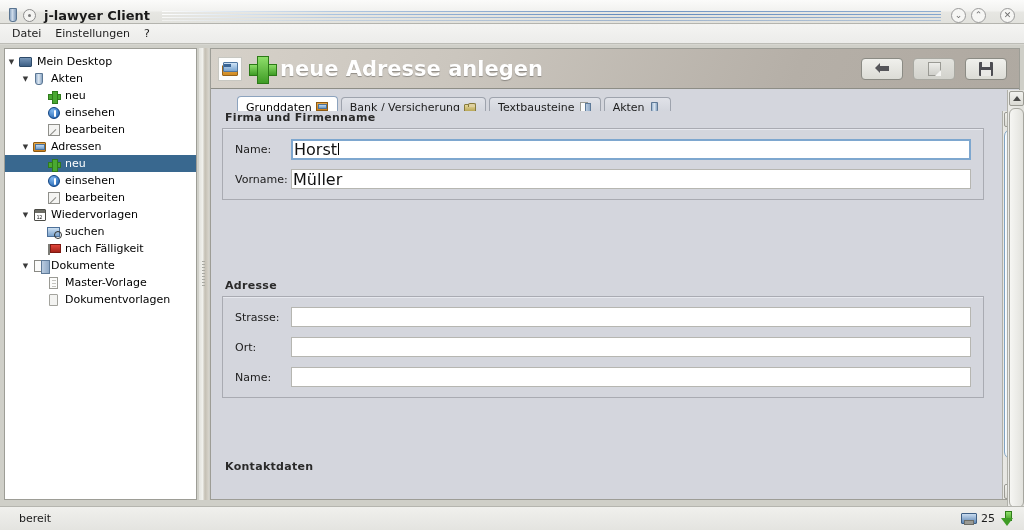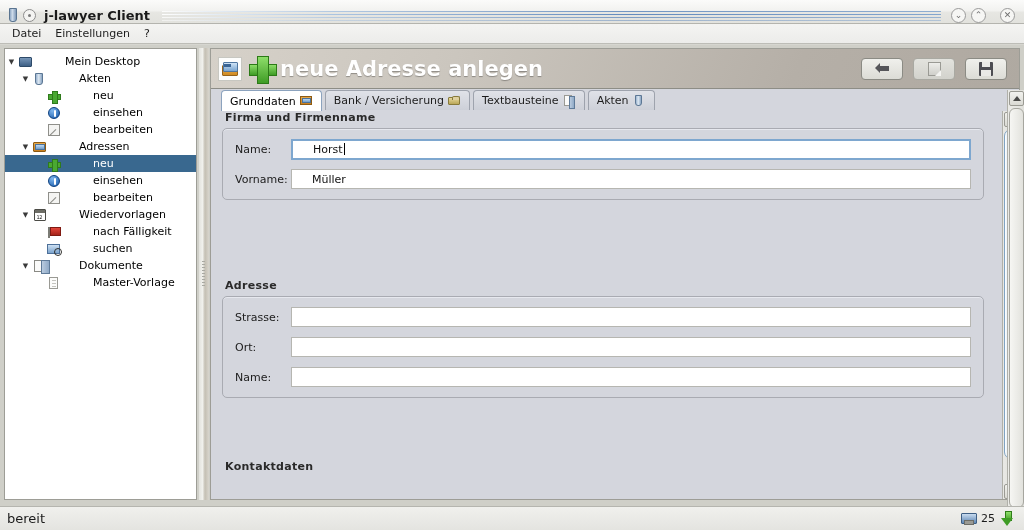--- a/index.html
+++ b/index.html
@@ -83,21 +83,21 @@
   .tree { padding: 4px 0 0 0; }
   .tnode {
     height: 17px; display: flex; align-items: center; cursor: pointer;
     white-space: nowrap; font-size: 11px; color: #000;
   }
   .tnode.sel { background: #39688f; color: #ffffff; }
   .twist {
     width: 13px; text-align: center; font-size: 7px; color: #3a3a3a; flex: 0 0 13px;
   }
   .tico { width: 16px; height: 14px; position: relative; flex: 0 0 16px; margin-right: 3px; }
-  .tlabel { padding-right: 4px; margin-left: 28px; }
+  .tlabel { padding-right: 4px; }
 
   
   .ic-monitor { position:absolute; left:1px; top:2px; width:13px; height:10px;
     background: linear-gradient(to bottom,#7796b8,#3d5f85); border:1px solid #2d4a69; border-radius:1px; }
   .ic-folderblue { position:absolute; left:3px; top:1px; width:8px; height:12px;
     background: linear-gradient(to right,#9ab3cf,#dde8f2 45%,#8aa5c3); border:1px solid #5c7794; border-radius:0 0 3px 3px; }
   .ic-plus { position:absolute; left:2px; top:2px; width:11px; height:11px; }
   .ic-plus:before, .ic-plus:after { content:""; position:absolute; background:#4aa832; border:1px solid #2f7a1c; }
   .ic-plus:before { left:0; top:3.5px; width:11px; height:4px; }
   .ic-plus:after { left:3.5px; top:0; width:4px; height:11px; }
@@ -201,21 +201,21 @@
     border-left:6px solid transparent; border-bottom:6px solid #f4f4f1; }
   .ico-save { width:14px; height:14px; background:#4d4d52; position:relative; border-radius:1px; }
   .ico-save .sh { position:absolute; left:3px; top:0; width:8px; height:5px; background:#e9e9e6; }
   .ico-save .sb { position:absolute; left:2px; bottom:0; width:10px; height:6px; background:#e9e9e6; }
 
   
   .tabstrip {
     position: absolute; left: 0; top: 41px; width: 810px; height: 28px;
     background: #d4d6dd;
     border-bottom: 1px solid #8ca3be;
-    display: flex; align-items: flex-start; padding-left: 10px;
+    display: flex; align-items: flex-end; padding-left: 26px;
   }
   .tab {
     height: 20px; display: flex; align-items: center; gap: 4px;
     padding: 0 8px; margin-right: 3px; cursor: pointer;
     font-size: 11px; color: #1c1c1c; white-space: nowrap;
     background: linear-gradient(to bottom, #e0e2e8 0%, #cdd0d8 100%);
     border: 1px solid #9ea3ad; border-bottom: none;
     border-radius: 4px 4px 0 0;
   }
   .tab.active {
@@ -243,32 +243,32 @@
   .formbody {
     position: absolute; left: 0; top: 62px; width: 793px; height: 389px;
     background: #d4d6dd; overflow: hidden;
   }
   .group { position: absolute; left: 11px; width: 762px; }
   .group-title {
     font-size: 11px; font-weight: bold; color: #2a2a2a; letter-spacing: .3px;
     margin-bottom: 4px; padding-left: 3px;
   }
   .group-box {
-    border: 1px solid #a9abb2; border-radius: 5px;
+    border: 1px solid #a9abb2; border-radius: 0;
     background: #d4d6dd;
     box-shadow: inset 0 1px 0 #e6e8ee;
     padding: 10px 12px;
   }
   .frow { display: flex; align-items: center; height: 20px; margin-bottom: 10px; }
   .frow:last-child { margin-bottom: 0; }
   .flabel { width: 56px; flex: 0 0 56px; font-size: 11px; color: #202020; }
   .finput {
     flex: 1; height: 20px; background: #ffffff;
     border: 1px solid #b6b6b1;
-    font-size: 11px; color: #111; padding: 0 20px;
+    font-size: 16px; color: #111; padding: 0 1px;
     display: flex; align-items: center;
     font-family: "DejaVu Sans", sans-serif;
   }
   .finput.focused { border: 2px solid #7ea7cf; height: 21px; }
   .caret {
     display: inline-block; width: 1px; height: 12px; background: #000; margin-left: 1px;
   }
   .plzwrap { display: flex; align-items: center; flex: 1; gap: 8px; }
   .lookup-btn {
     width: 34px; height: 22px; border-radius: 4px;
@@ -320,21 +320,21 @@
     border: 1px solid #a6a69f; border-radius: 6px;
   }
 
   
   .statusbar {
     position: absolute; left: 0; bottom: 0; width: 1024px; height: 24px;
     background: linear-gradient(to bottom, #f0f0ed 0%, #e4e4e0 100%);
     border-top: 1px solid #b5b5af;
     display: flex; align-items: center;
   }
-  .sb-text { font-size: 13px; color: #1b1b1b; padding-left: 7px; }
+  .sb-text { font-size: 11px; color: #1b1b1b; padding-left: 19px; }
   .sb-right { margin-left: auto; display: flex; align-items: center; gap: 6px; padding-right: 10px; }
   .sb-mon { width: 14px; height: 12px; position: relative; }
   .sb-mon:before { content:""; position:absolute; left:0; top:0; width:14px; height:9px;
     background: linear-gradient(to bottom, #c8dbef, #5d86b4); border:1px solid #3e5f84; border-radius:1px; }
   .sb-mon:after { content:""; position:absolute; left:3px; bottom:0; width:8px; height:3px;
     background:#9a9a94; border:1px solid #6d6d67; }
   .sb-count { font-size: 11px; color: #1b1b1b; }
   .sb-dl { width: 13px; height: 15px; position: relative; }
   .sb-dl:before { content:""; position:absolute; left:4px; top:0; width:5px; height:8px;
     background: linear-gradient(to bottom,#8ede6a,#46a327); border:1px solid #2f7d18; }
@@ -449,46 +449,53 @@
           <span class="tico">
             <span class="ic-cal">
               <em>12</em>
             </span>
           </span>
           <span class="tlabel">Wiedervorlagen</span>
         </div>
         <div class="tnode" style="padding-left: 28px;">
           <span class="twist"></span>
           <span class="tico">
+            <span class="ic-picsearch"></span>
+          </span>
+          <span class="tlabel">suchen</span>
+        </div>
+        <div class="tnode" style="padding-left: 28px;">
+          <span class="twist"></span>
+          <span class="tico">
             <span class="ic-flag"></span>
           </span>
           <span class="tlabel">nach Fälligkeit</span>
-        </div>
-        <div class="tnode" style="padding-left: 28px;">
-          <span class="twist"></span>
-          <span class="tico">
-            <span class="ic-picsearch"></span>
-          </span>
-          <span class="tlabel">suchen</span>
         </div>
         <div class="tnode" style="padding-left: 14px;">
           <span class="twist">▼</span>
           <span class="tico">
             <span class="ic-docs"></span>
           </span>
           <span class="tlabel">Dokumente</span>
         </div>
         <div class="tnode" style="padding-left: 28px;">
           <span class="twist"></span>
           <span class="tico">
             <span class="ic-page">
               <em></em>
             </span>
           </span>
           <span class="tlabel">Master-Vorlage</span>
+        </div>
+        <div class="tnode" style="padding-left: 28px;">
+          <span class="twist"></span>
+          <span class="tico">
+            <span class="ic-pageplain"></span>
+          </span>
+          <span class="tlabel">Dokumentvorlagen</span>
         </div>
       </div>
   </div>
 
   <div class="splitter">
       <i></i>
     </div>
 
   <div class="mainpanel">
 

